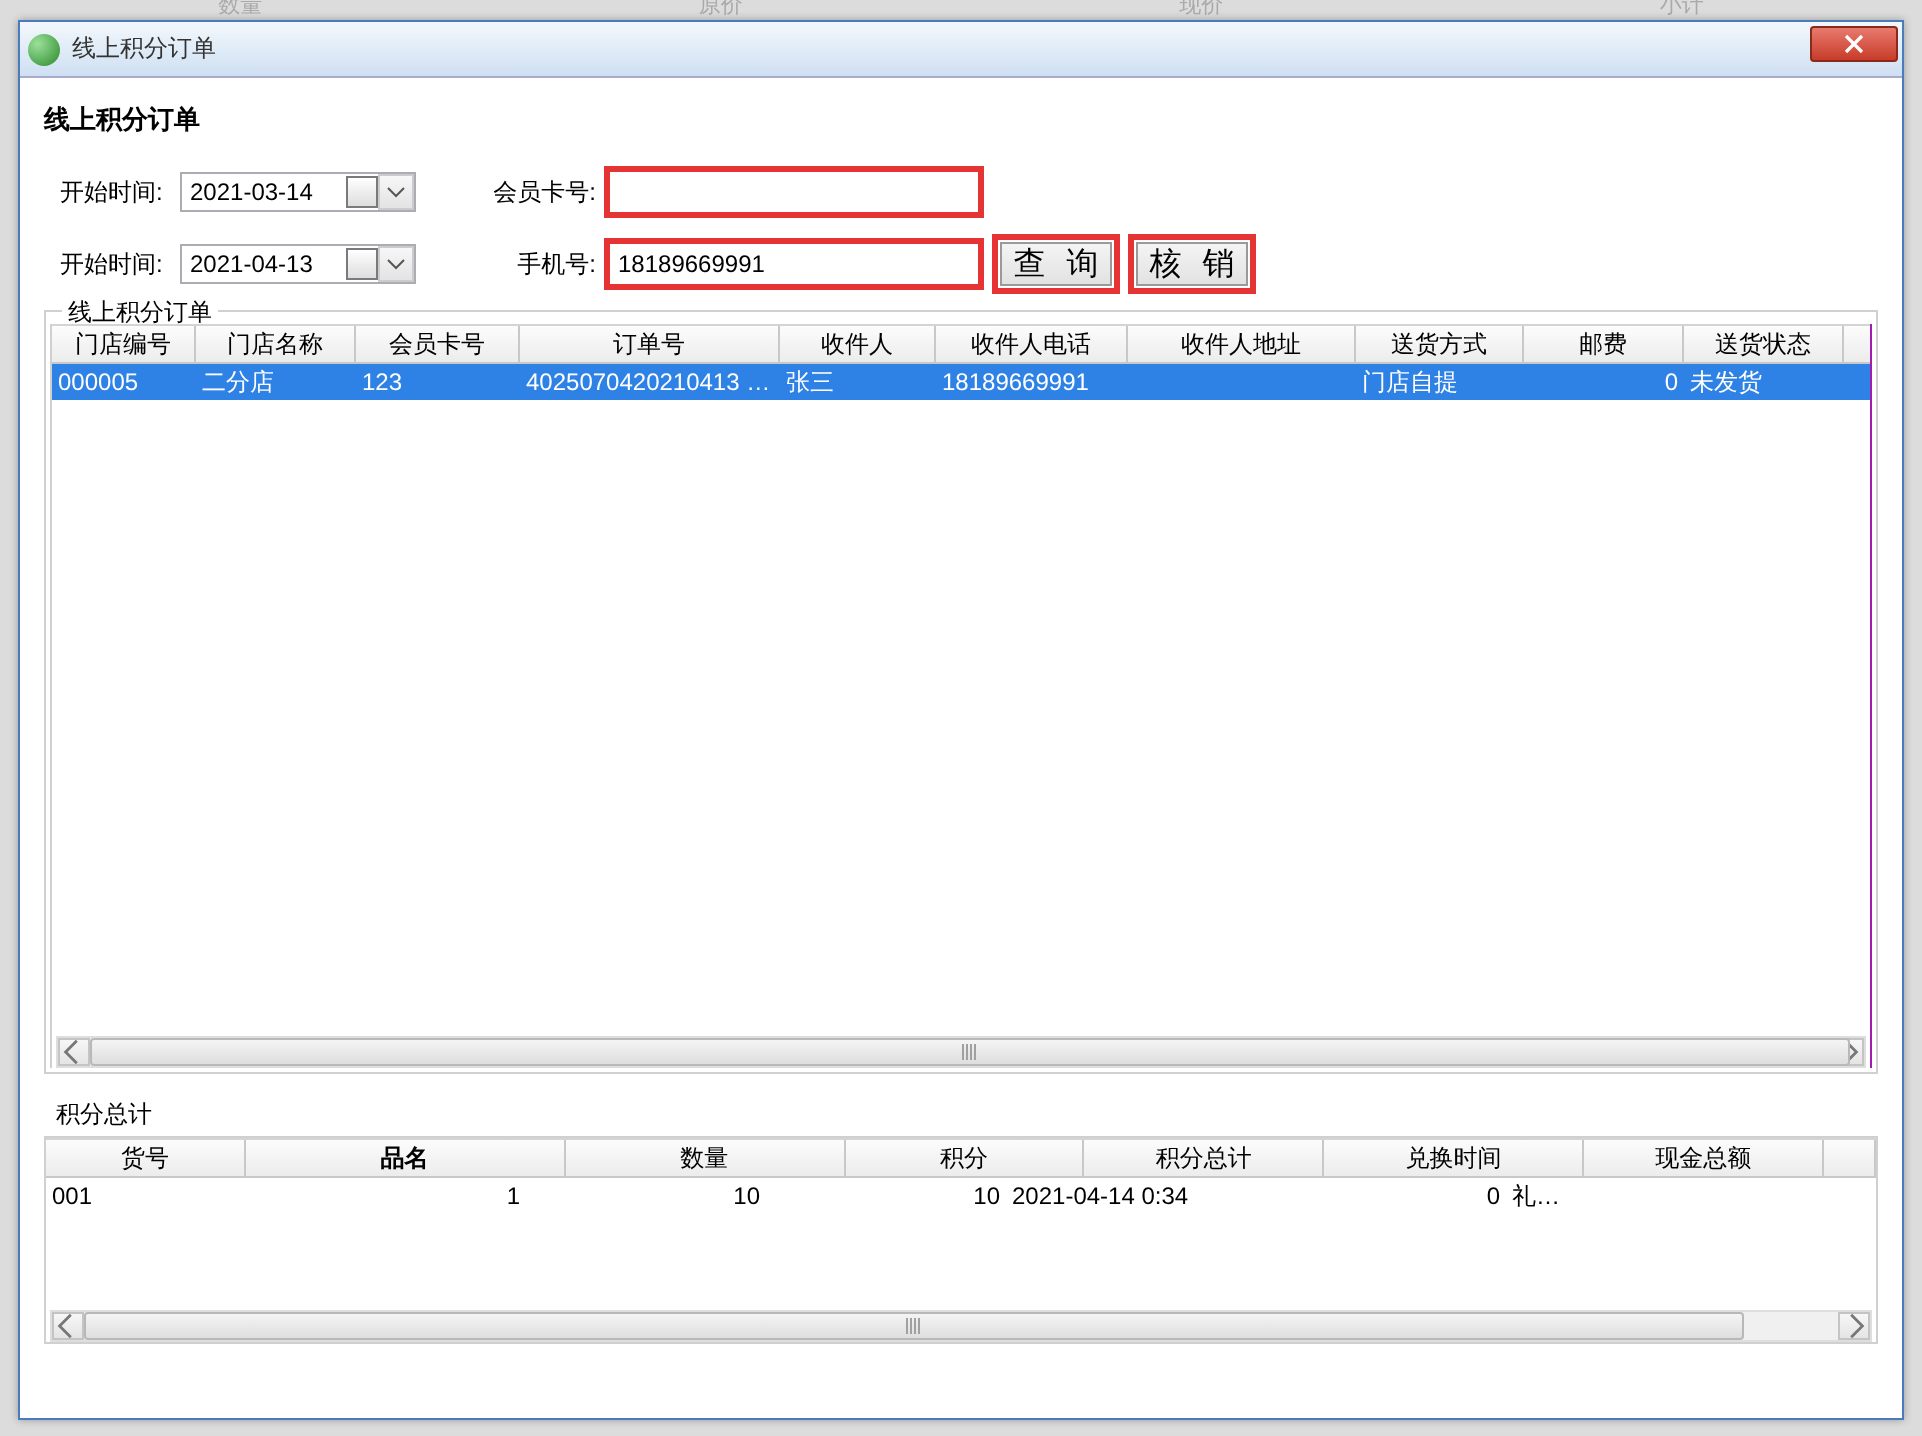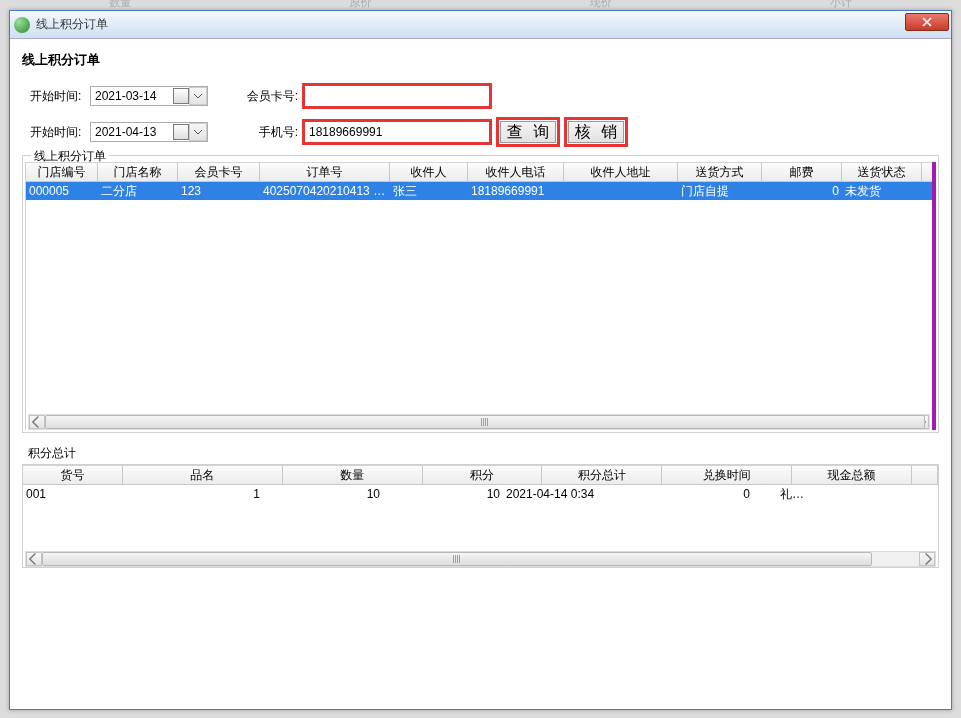--- a/index.html
+++ b/index.html
@@ -146,25 +146,25 @@
     }
     .fieldset .legend {
       position: absolute;
       top: -8px;
       left: 8px;
       background: #fff;
       padding: 0 3px;
       font-size: 12px;
     }
     .table-container {
-      height: 268px;
+      height: 372px;
       overflow: hidden;
       position: relative;
       border-left: 1px solid #d0d0d0;
-      border-right: 4px solid #a21caf;
+      border-right: 1px solid #a21caf;
     }
     .table-container.details { height: 104px; }
     .table-header {
       height: 20px;
       background: linear-gradient(#fcfcfc, #ececec);
       border-bottom: 1px solid #c8c8c8;
       border-top: 1px solid #d4d4d4;
       display: flex;
     }
     .th {
@@ -360,36 +360,36 @@
           </div>
         </div>
       </div>
     </div>
 
     <div class="detail-section">
       <div class="detail-label">积分总计</div>
       <div class="table-container details" style="border:1px solid #d0d0d0;">
         <div class="table-header" id="detail-header">
             <div class="th" style="width: 100px;">货号</div>
-            <div class="th" style="width: 160px;">品名</div>
+            <div class="th" style="width: 160px; font-weight: bold;">品名</div>
             <div class="th" style="width: 140px;">数量</div>
             <div class="th" style="width: 120px;">积分</div>
             <div class="th" style="width: 120px;">积分总计</div>
             <div class="th" style="width: 130px;">兑换时间</div>
             <div class="th" style="width: 120px;">现金总额</div>
             <div class="th" style="width: 26px;"></div>
           </div>
         <div class="tr" id="detail-row-0">
             <div class="td" style="width: 100px;">001</div>
             <div class="td num" style="width: 140px;">1</div>
             <div class="td num" style="width: 120px;">10</div>
             <div class="td num" style="width: 120px;">10</div>
             <div class="td" style="width: 130px;">2021-04-14 0:34</div>
             <div class="td num" style="width: 120px;">0</div>
-            <div class="td" style="width: 26px; margin-left: 24px;">礼品</div>
+            <div class="td" style="width: 26px;">礼品</div>
           </div>
         <div class="hscroll-area">
           <div class="hscroll-btn">
             <svg viewBox="0 0 10 10">
                 <path d="M6 1 L2 5 L6 9" fill="none" stroke="#777"></path>
               </svg>
           </div>
           <div class="hscroll-track">
             <div class="hscroll-thumb small">
                 <div class="grip"></div>

